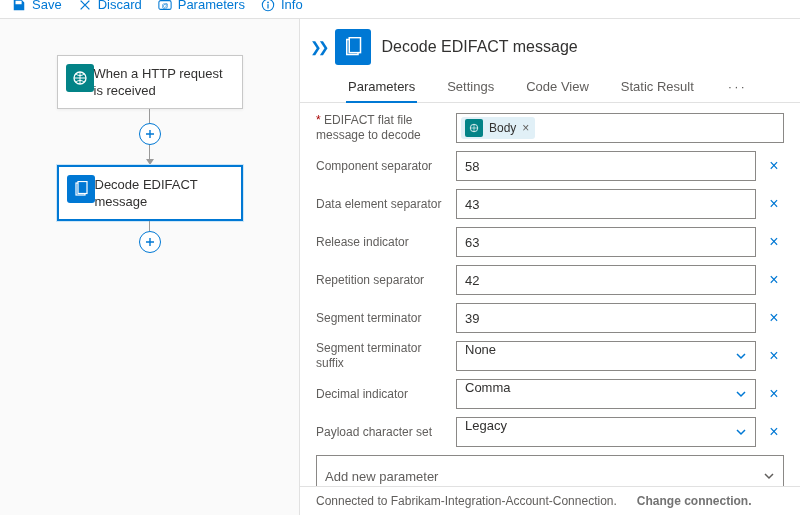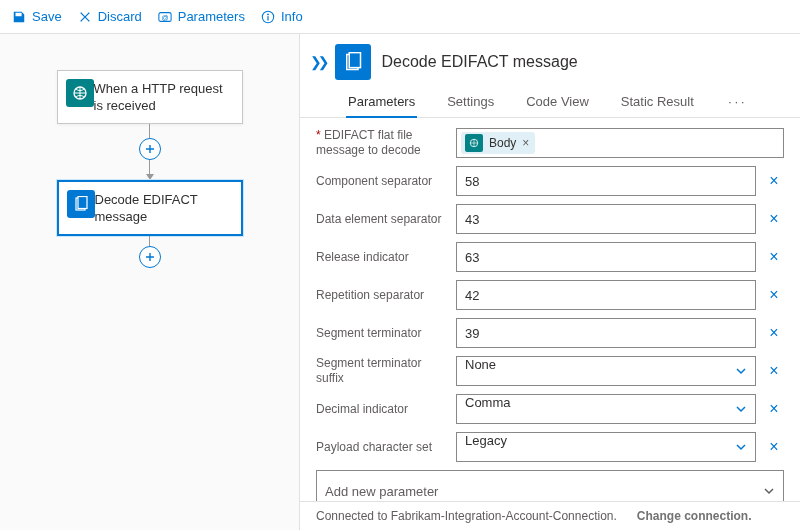--- a/index.html
+++ b/index.html
@@ -7,25 +7,25 @@
     font-family: "Segoe UI", -apple-system, sans-serif;
     font-size: 13px;
     color: #323130;
     background: #fff;
     width: 800px;
     height: 530px;
     overflow: hidden;
   }
   .toolbar {
     display: flex;
-    align-items: center;
+    align-items: flex-end;
     gap: 16px;
     padding: 6px 12px;
     border-bottom: 1px solid #e1e1e1;
-    height: 34px;
+    height: 19px;
     color: #0078d4;
   }
   .toolbar-item {
     display: inline-flex;
     align-items: center;
     gap: 6px;
     cursor: pointer;
     font-size: 13px;
   }
   .toolbar-item .icon { width: 14px; height: 14px; display: inline-flex; align-items:center; justify-content:center; }

